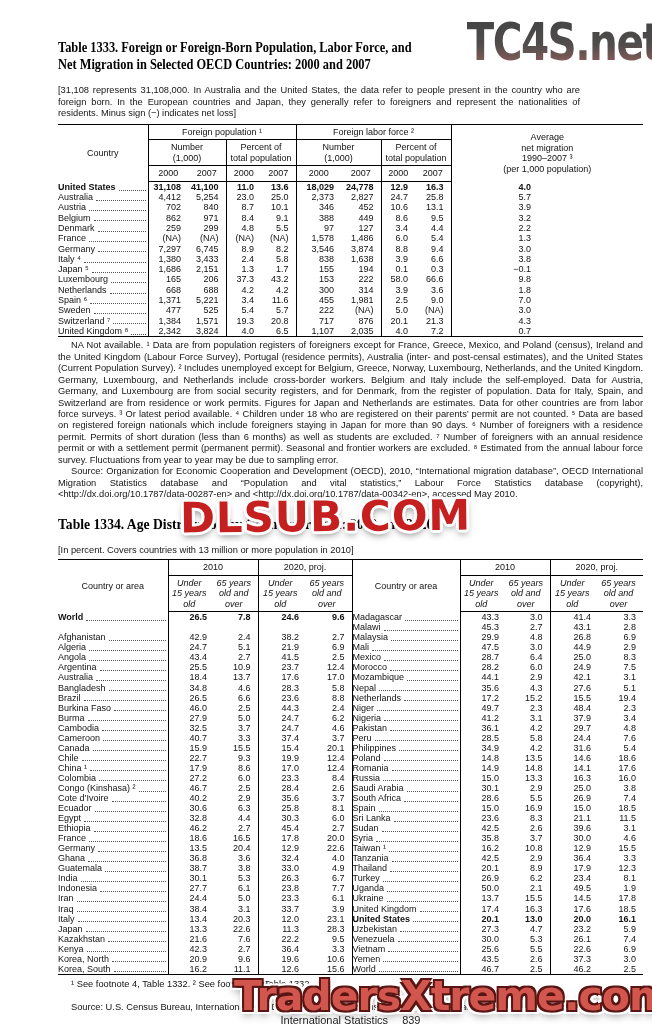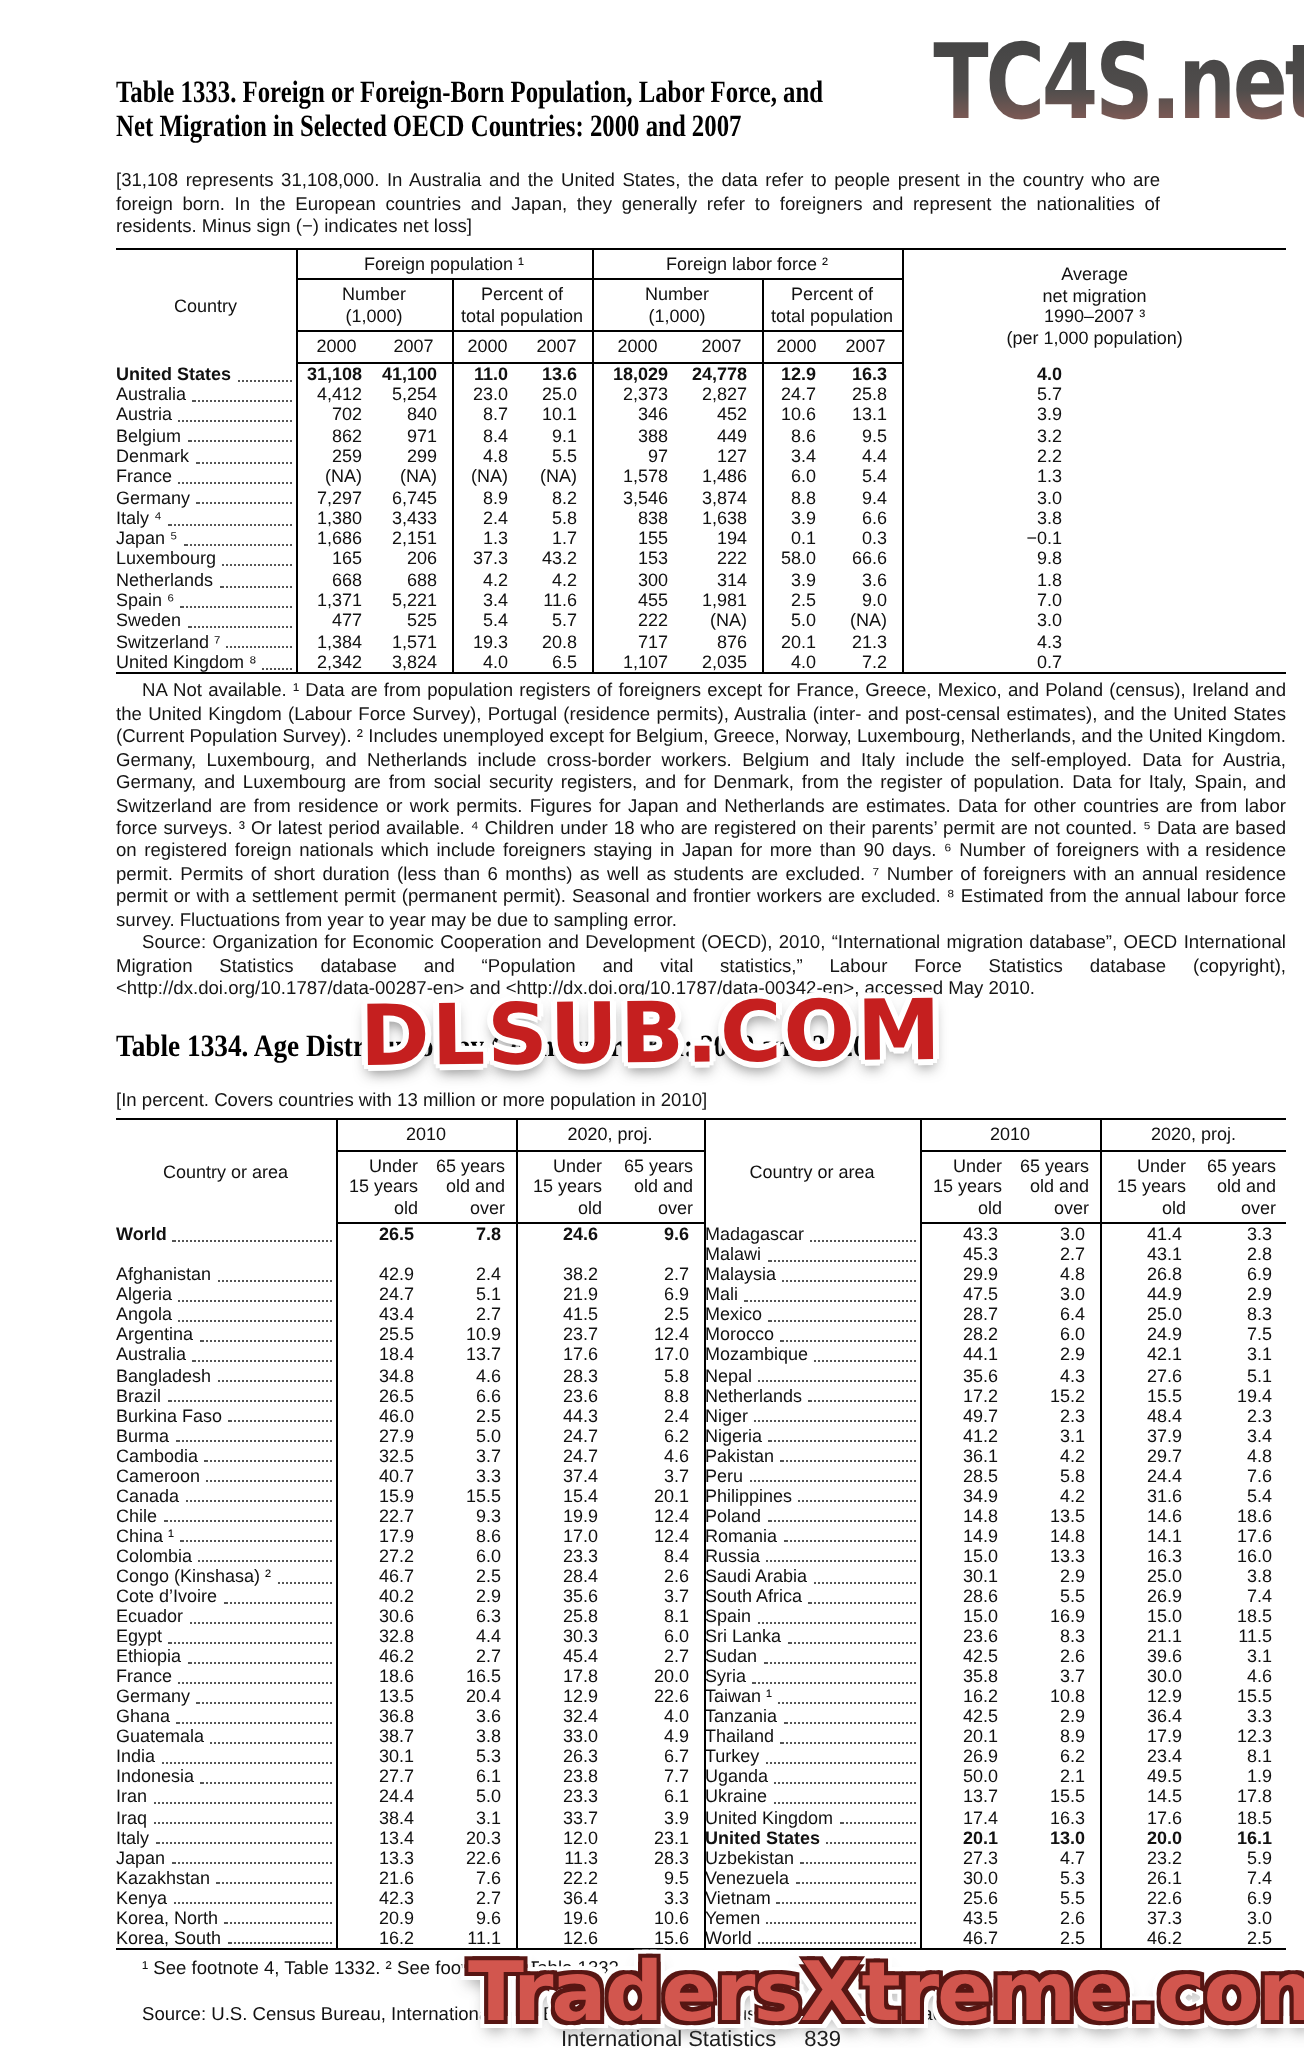--- a/index.html
+++ b/index.html
@@ -30,21 +30,21 @@
   .vline{border-left:0.8px solid #000;}
   tr.headsep th{border-bottom:1.4px solid #000;}
   td.num{text-align:right;padding-right:7px;line-height:10.3px;white-space:nowrap;}
   td.v8{padding-right:112px;}
   .t34 td.num{line-height:10.05px;}
   tr.bold td, tr.bold .lbl, tr.bold td.num{font-weight:bold;}
   .cflex{display:flex;align-items:flex-end;overflow:hidden;line-height:10.3px;}
   .t34 .cflex{line-height:10.05px;}
   .lbl{white-space:nowrap;}
   .leader{flex:1;min-width:5px;margin:0 2px 1.5px 3px;border-bottom:1px dotted #555;height:0;}
-  th.right3{text-align:right;padding-right:5px;}
+  th.right3{text-align:center;padding-right:5px;font-style:italic;}
 
   
   .fn{font-size:9.3px;line-height:11.45px;text-align:justify;margin:3px 0 0;color:#151515;}
   .fn-ind{text-indent:13px;}
   .fn-line{font-size:9.3px;line-height:11.5px;margin:4px 0 0;text-indent:13px;}
 
   
   .pg-head{margin-top:0;text-align:center;font-size:11px;color:#1c1c1c;padding-right:0;}
   .pg-head .pgnum{margin-left:14px;}
   .foot-left{margin:6px 0 0 -18px;font-size:10.5px;color:#333;}

